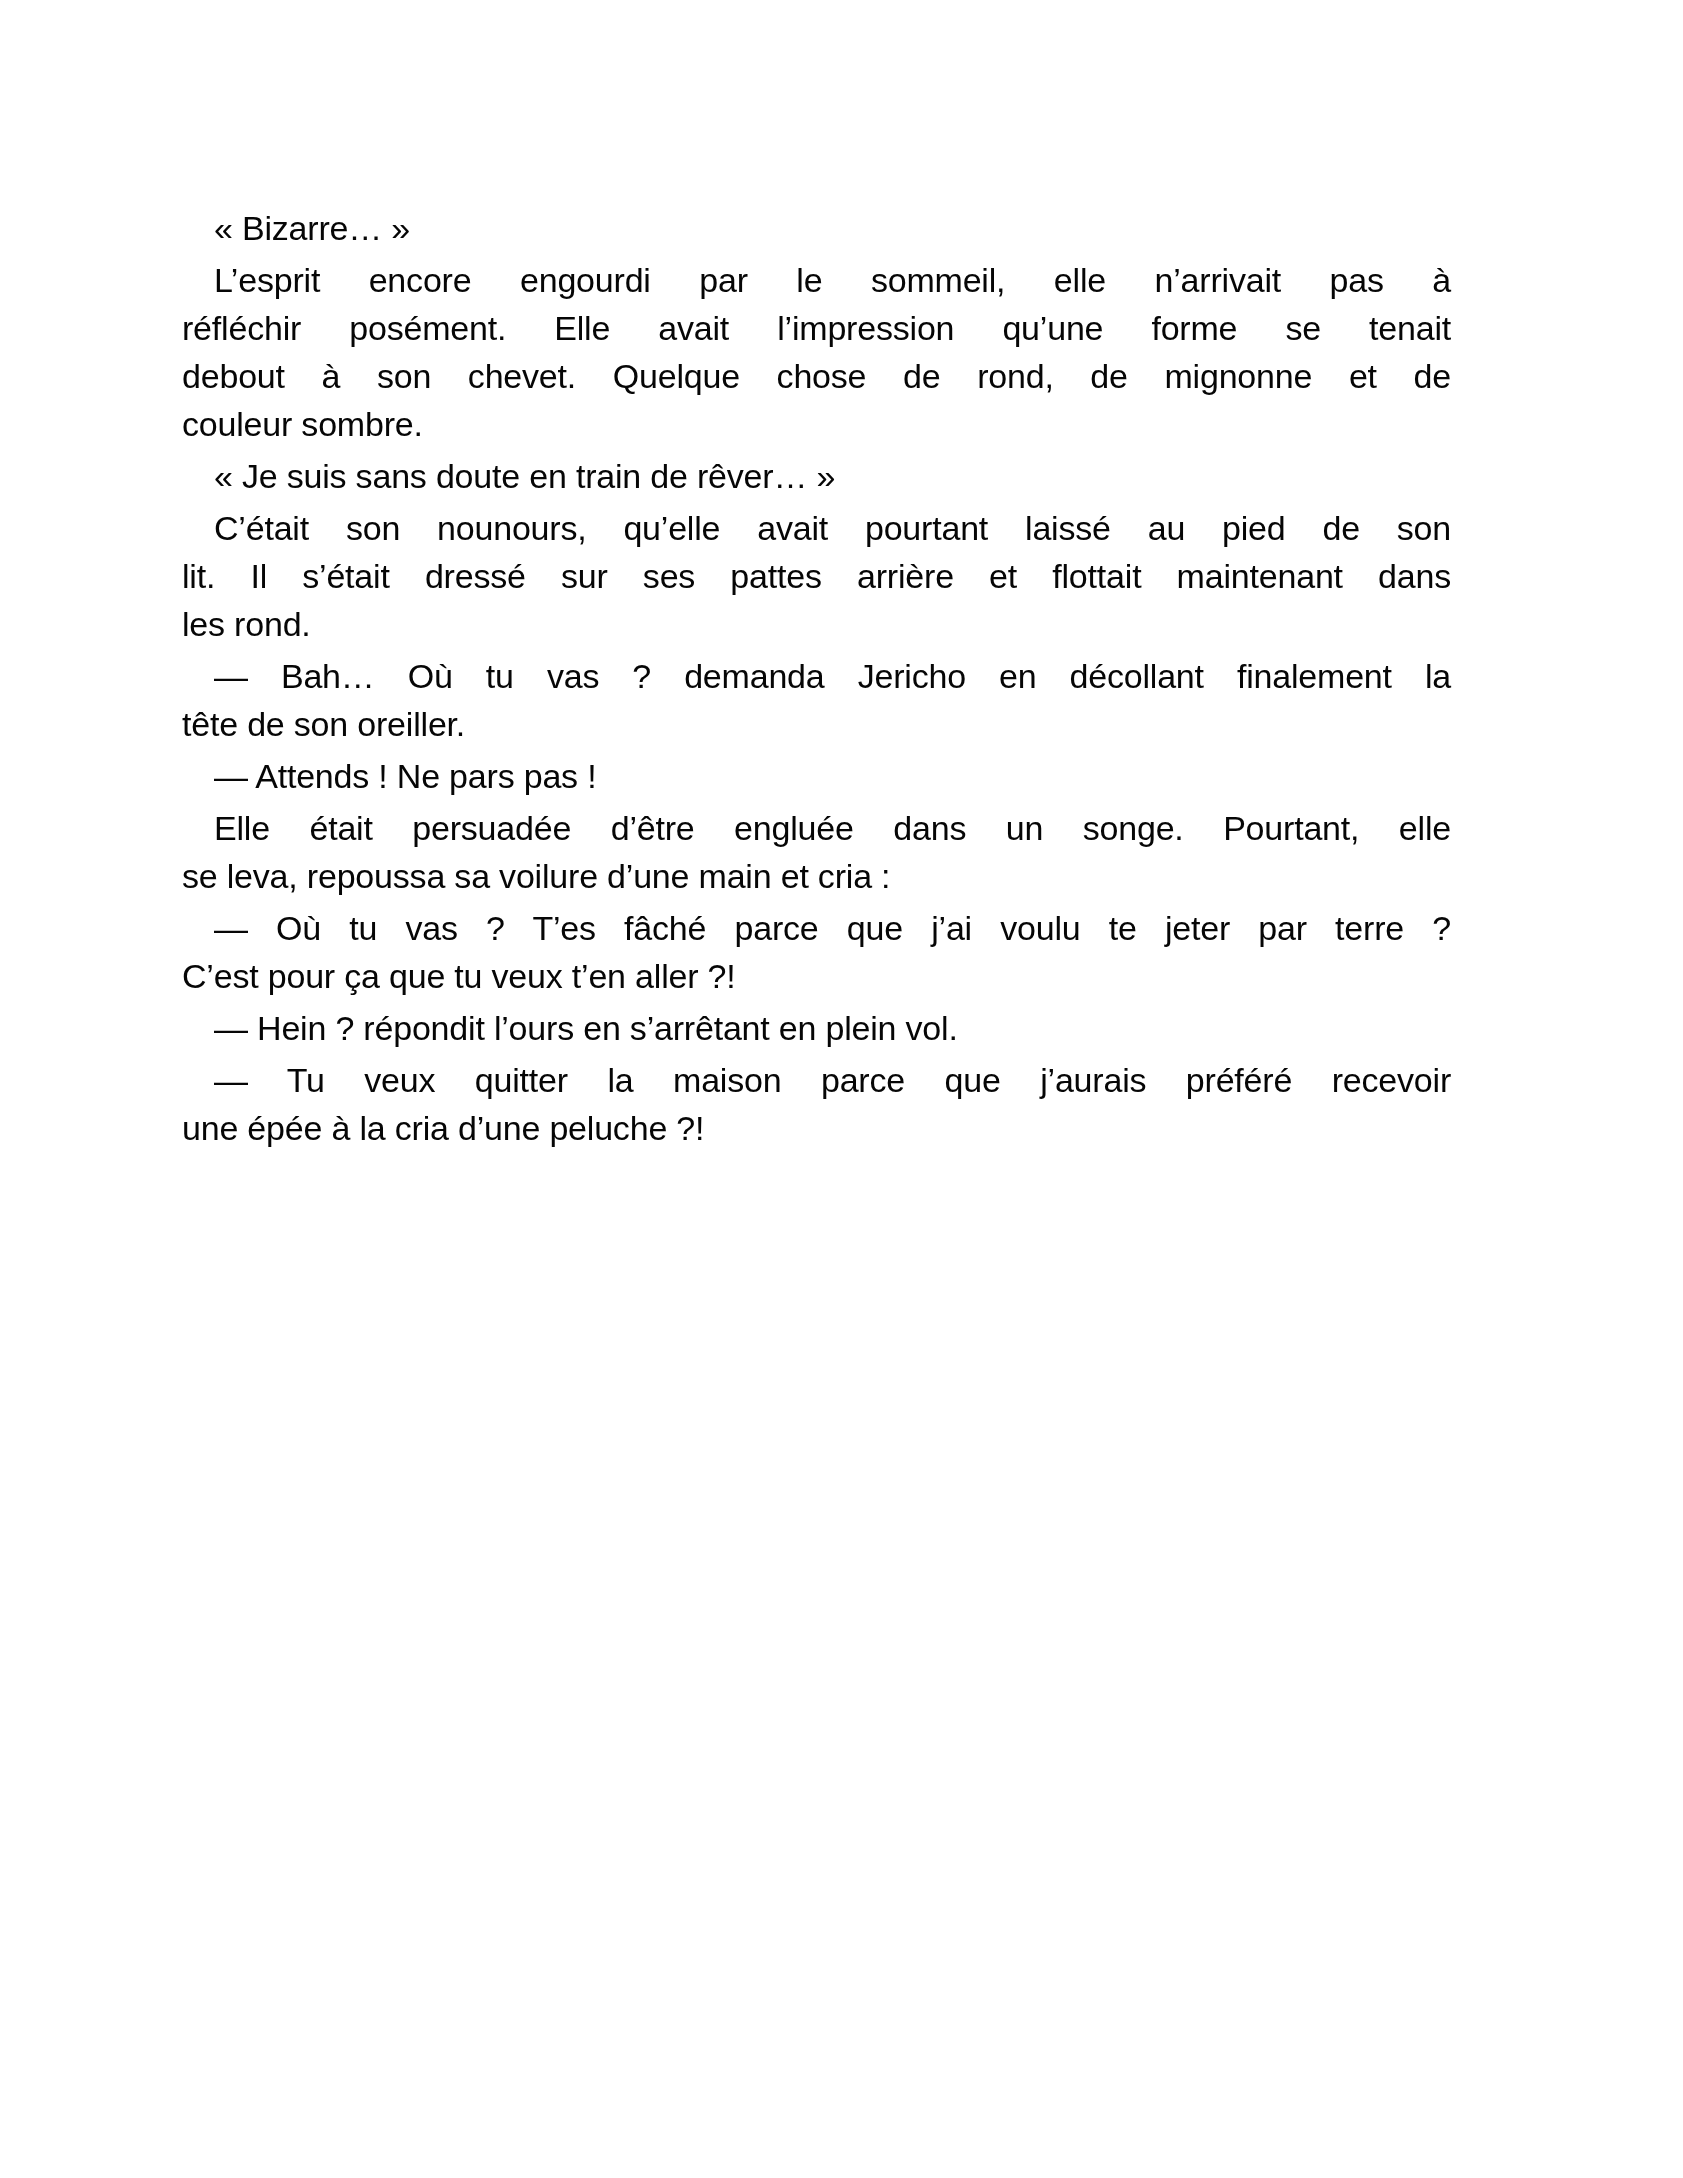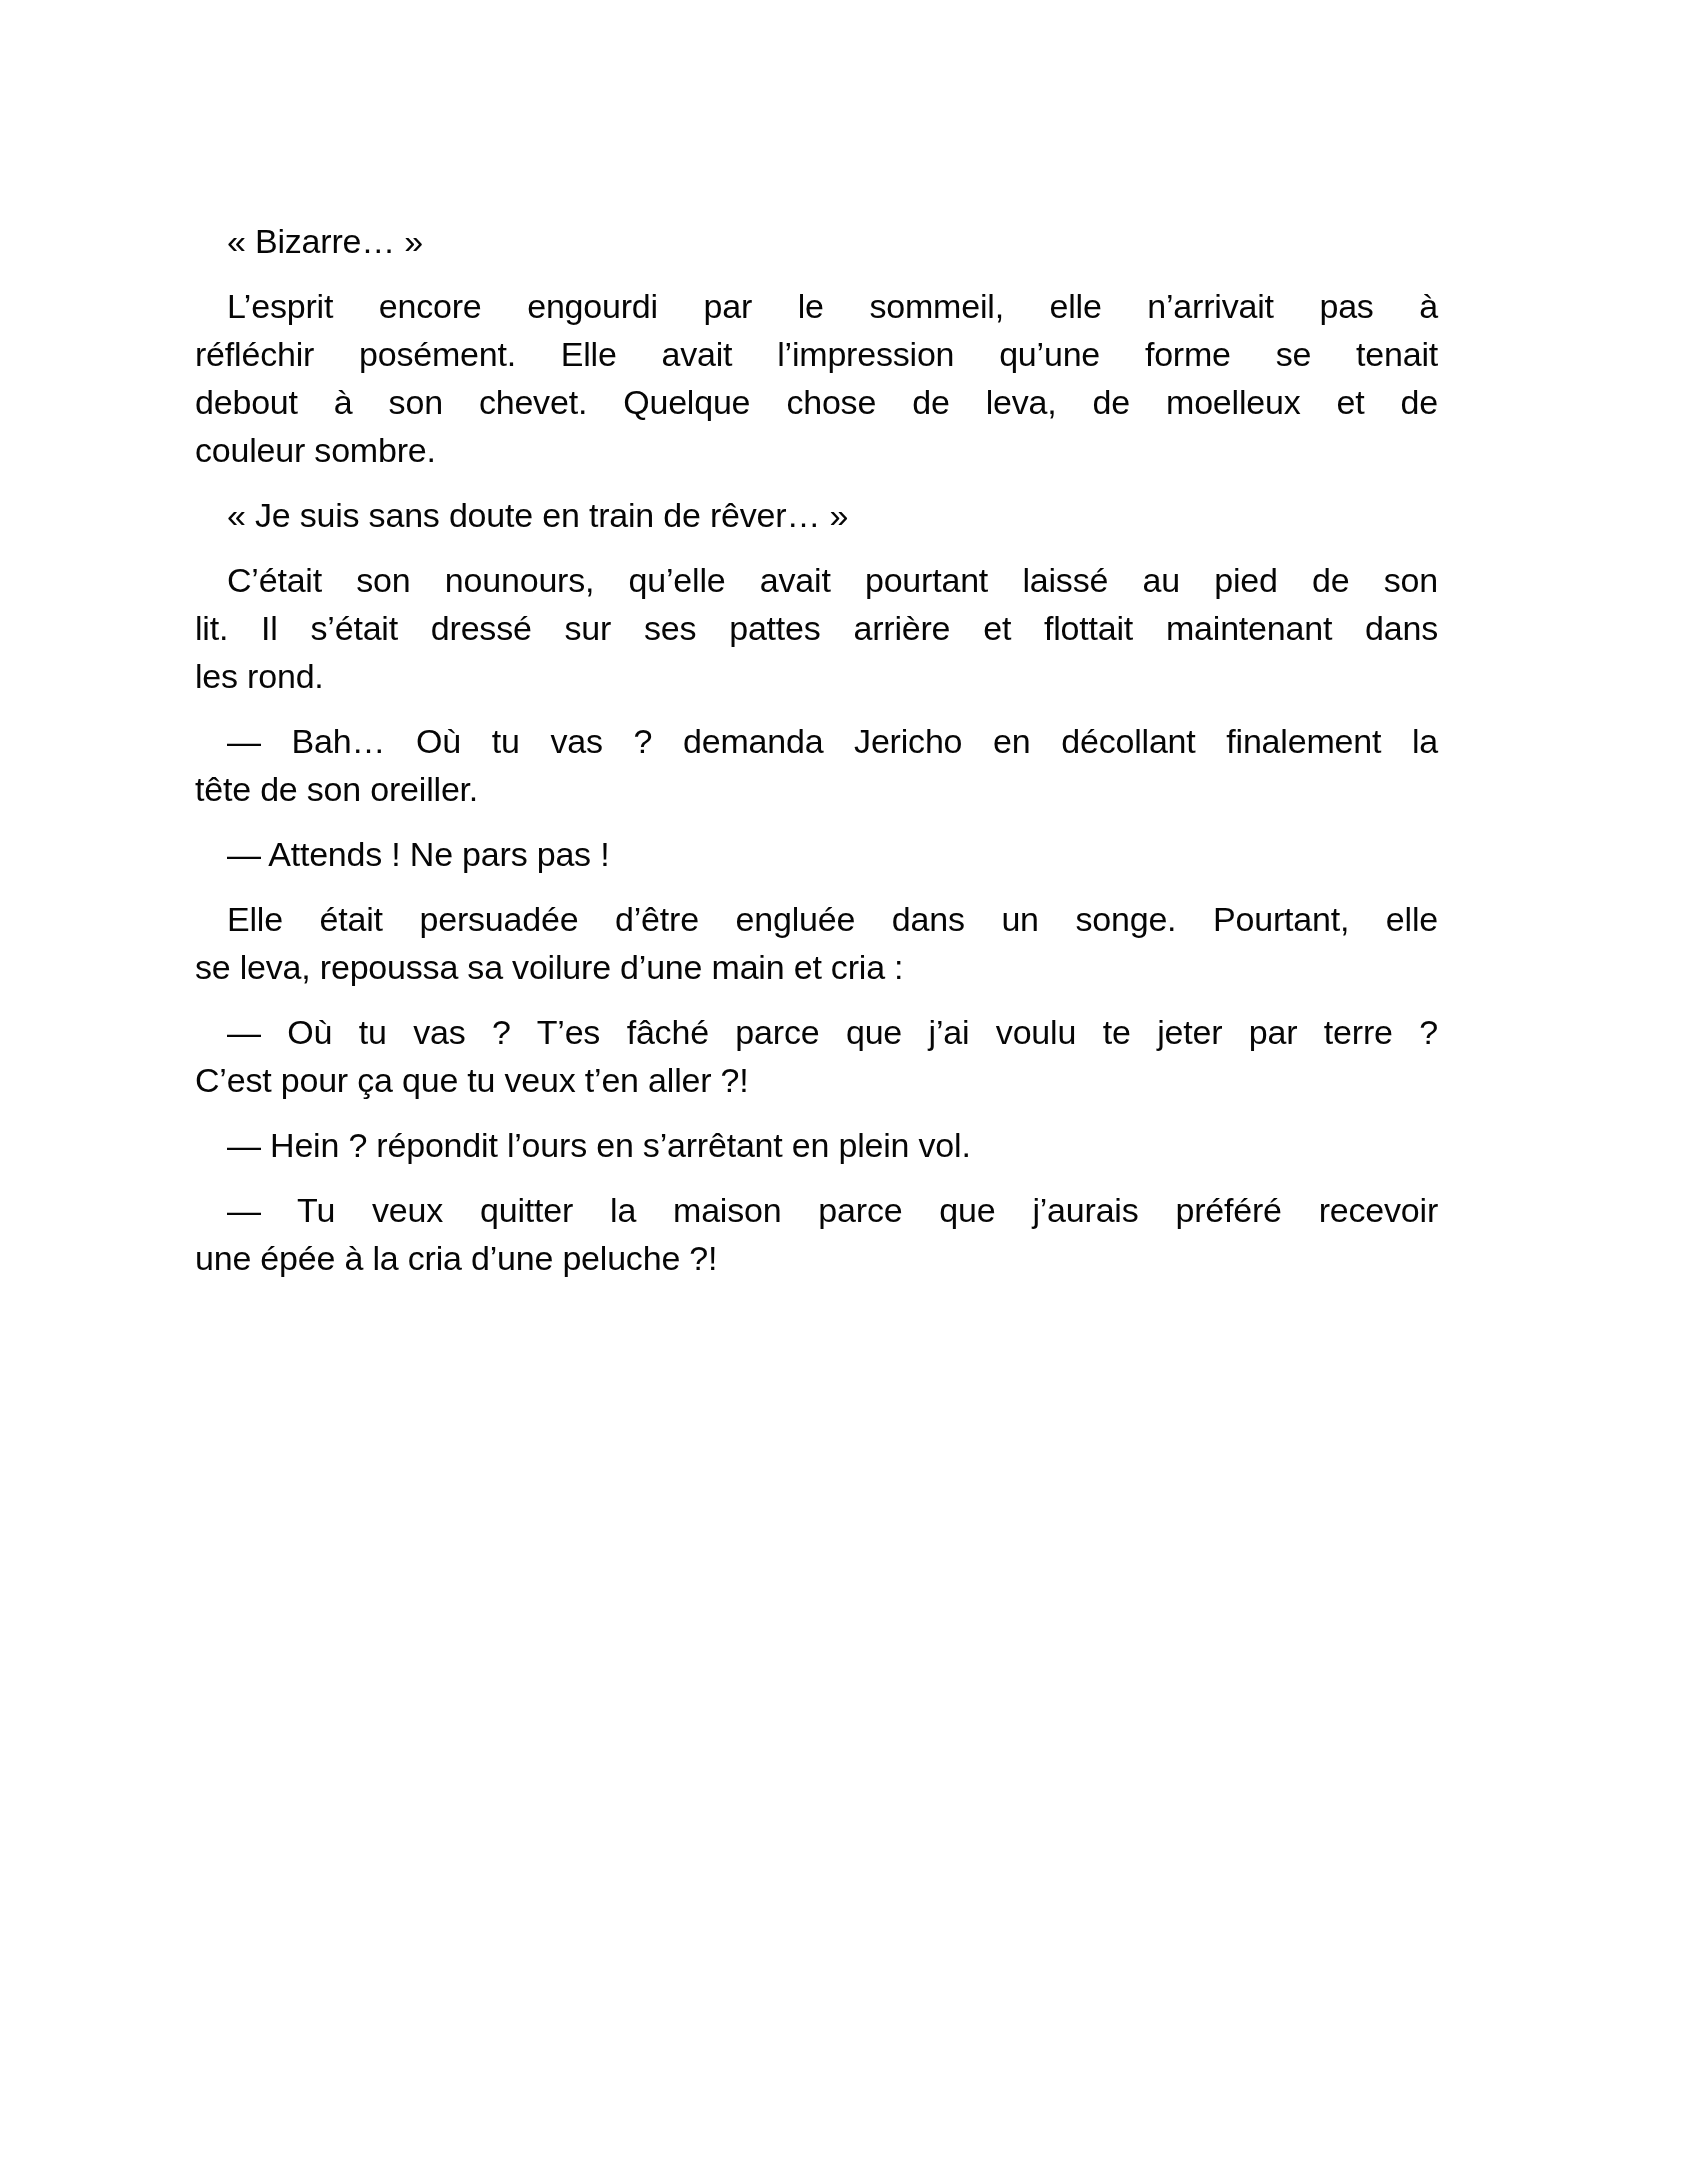--- a/index.html
+++ b/index.html
@@ -19,21 +19,21 @@
     position: absolute;
     left: 178px;
     top: 200px;
     width: 1277px;
     font-size: 34px;
     line-height: 48px;
     color: #060606;
     letter-spacing: -0.2px;
   }
   .paragraph {
-    margin: 17px;
+    margin: 4px;
     padding: 0;
   }
   .line {
     text-align: justify;
     text-justify: inter-word;
   }
   .line.justify {
     text-align-last: justify;
   }
   .line.last {
@@ -47,21 +47,21 @@
 <body>
 
 <div class="screen">
   <div class="textblock">
       <div class="paragraph">
         <div class="line last first">« Bizarre… »</div>
       </div>
       <div class="paragraph">
         <div class="line justify first">L’esprit encore engourdi par le sommeil, elle n’arrivait pas à</div>
         <div class="line justify">réfléchir posément. Elle avait l’impression qu’une forme se tenait</div>
-        <div class="line justify">debout à son chevet. Quelque chose de leva, de moelleux et de</div>
+        <div class="line justify">debout à son chevet. Quelque chose de rond, de mignonne et de</div>
         <div class="line last">couleur sombre.</div>
       </div>
       <div class="paragraph">
         <div class="line last first">« Je suis sans doute en train de rêver… »</div>
       </div>
       <div class="paragraph">
         <div class="line justify first">C’était son nounours, qu’elle avait pourtant laissé au pied de son</div>
         <div class="line justify">lit. Il s’était dressé sur ses pattes arrière et flottait maintenant dans</div>
         <div class="line last">les rond.</div>
       </div>

